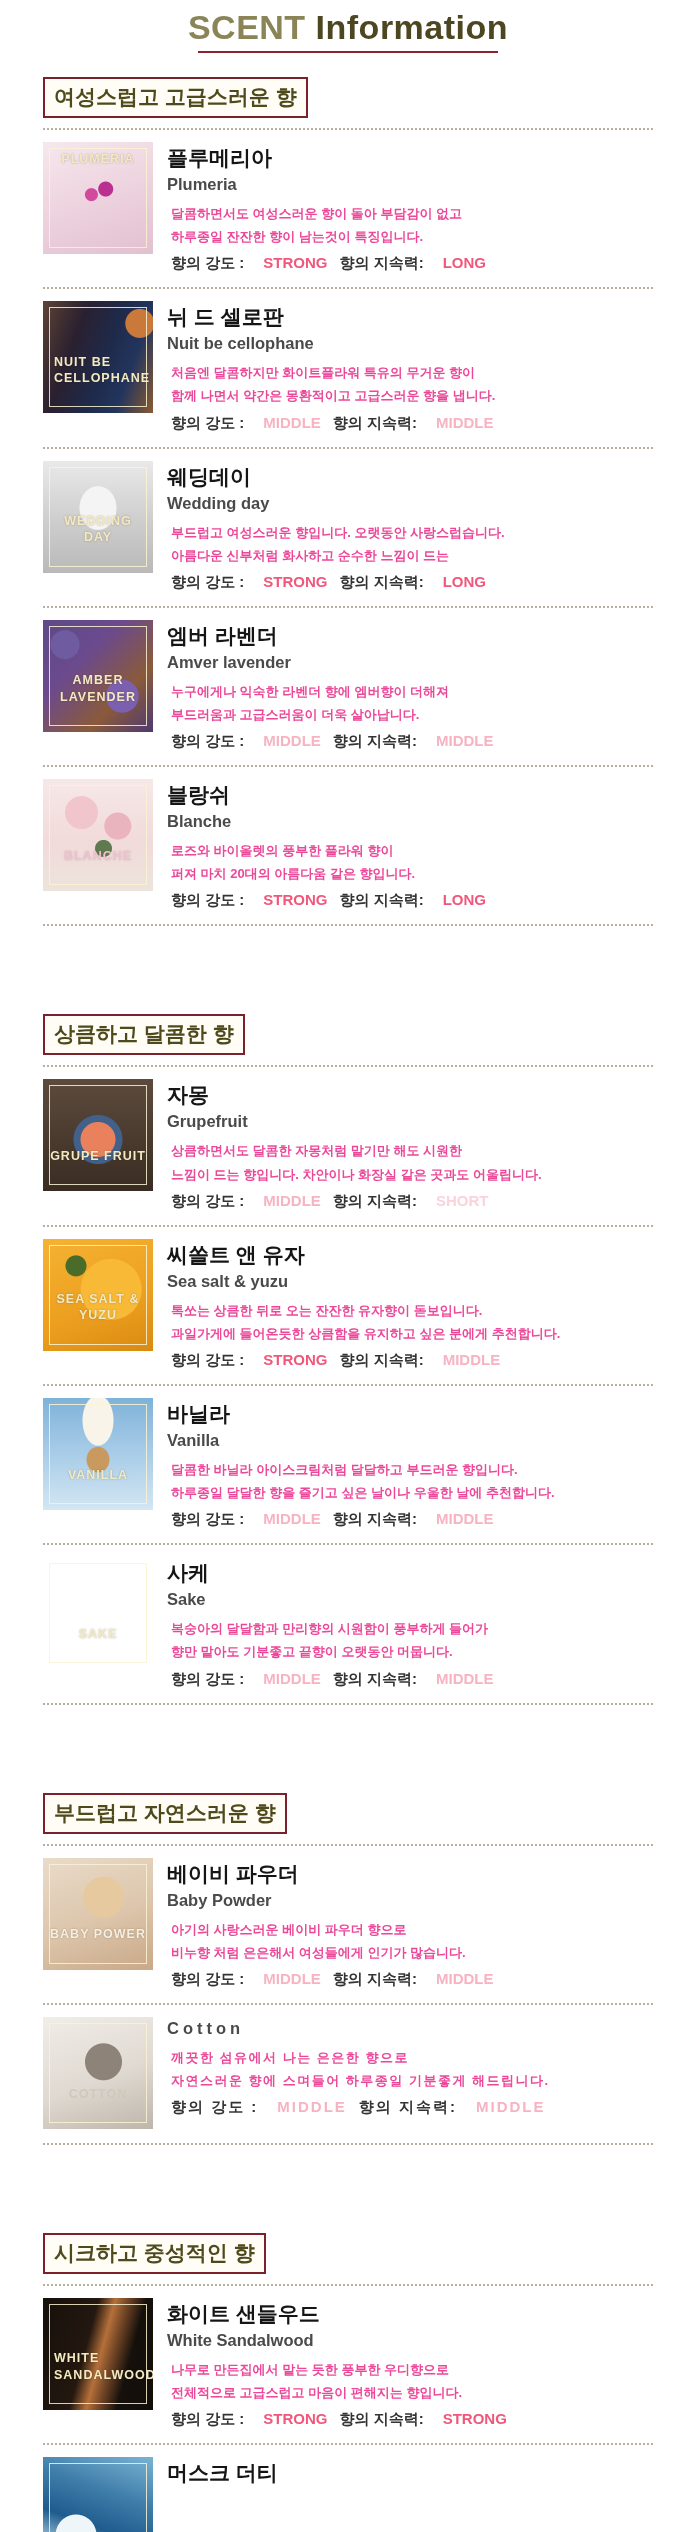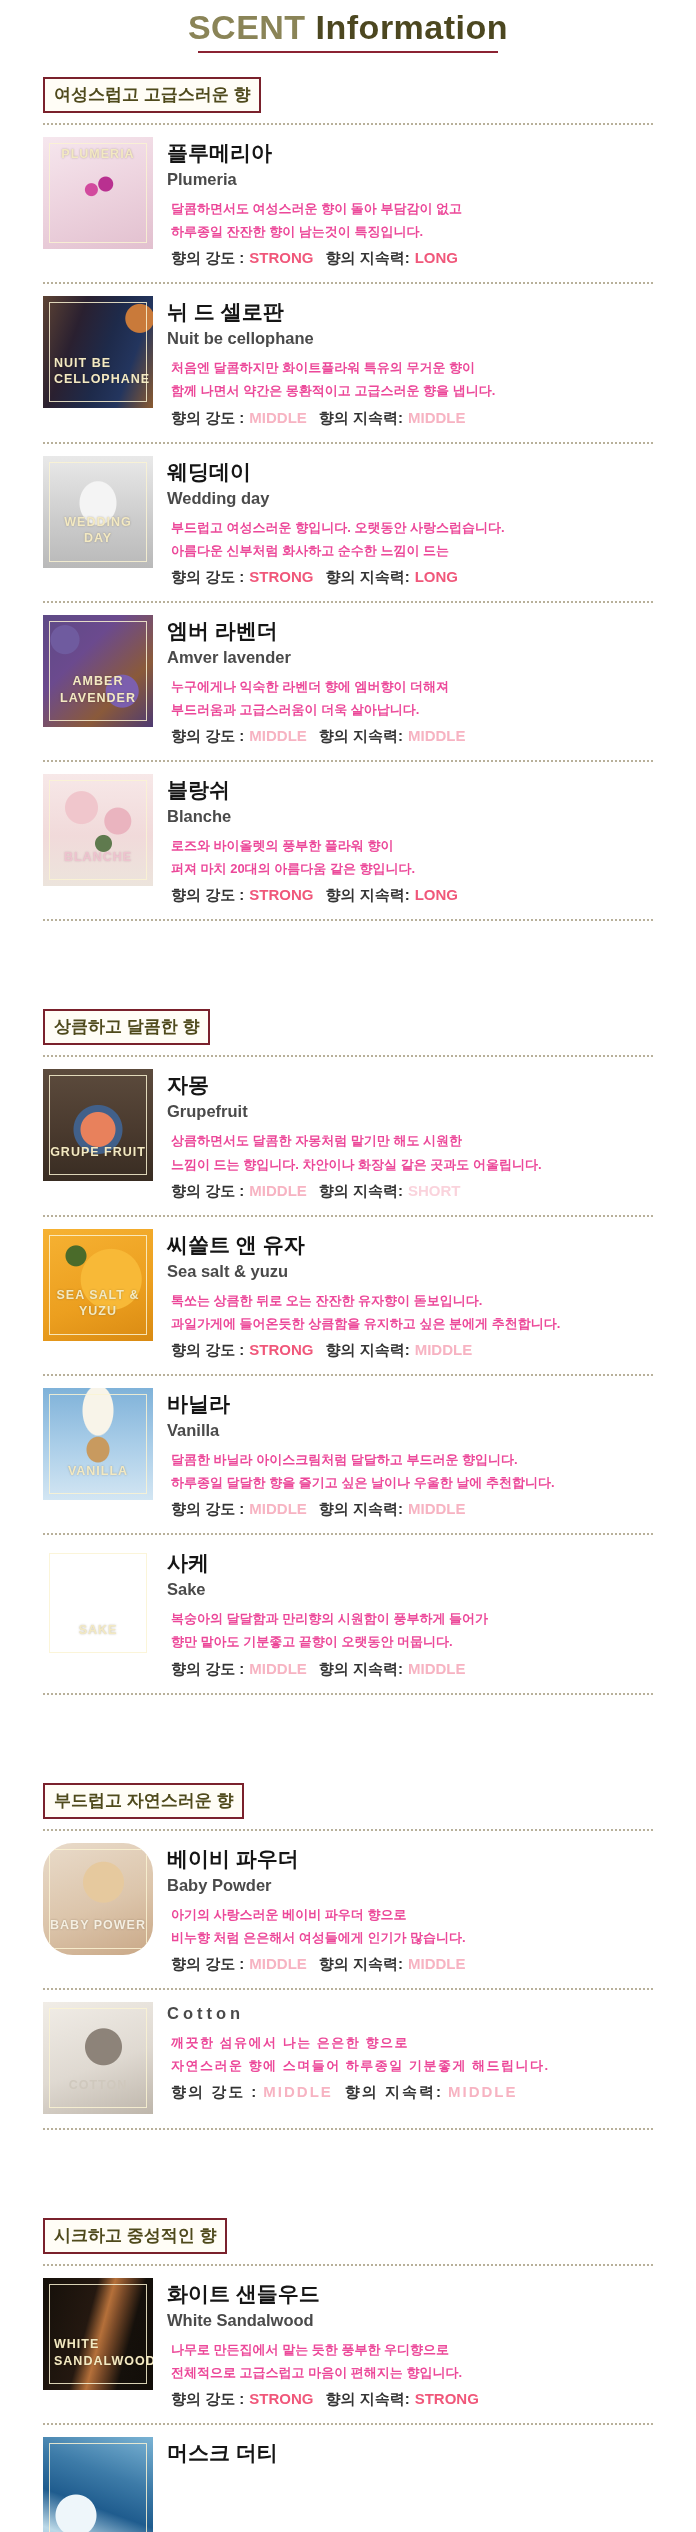--- a/index.html
+++ b/index.html
@@ -21,49 +21,49 @@
 
   
   .scent-section { margin-bottom: 88px; }
   .scent-section:last-of-type { margin-bottom: 20px; }
   .section-label {
     display: inline-block;
     margin: 0 0 10px 43px;
     border: 2px solid #7a212c;
     background: #fffdf6;
     padding: 4px 9px 5px 9px;
-    font-size: 17px;
+    font-size: 21px;
     font-weight: 800;
     color: #4f4a1c;
   }
   .dotted { height: 0; border-top: 2px dotted #b8b09a; margin: 0 43px; }
 
   
   .item { display: flex; align-items: flex-start; gap: 14px; margin: 0 43px; padding: 12px 0 14px 0; }
   .info { flex: 1; padding-top: 2px; }
   .info h3 { margin: 0 0 3px 0; font-size: 21px; font-weight: 800; color: #151515; }
   .info h4 { margin: 0 0 10px 0; font-size: 16.5px; font-weight: 700; color: #4a4a4a; }
   .desc { margin: 3px 0; padding-left: 4px; font-size: 13px; font-weight: 600; color: #ec4899; line-height: 1.55; }
   .meta { margin: 7px 0 0 0; padding-left: 4px; font-size: 15px; font-weight: 800; color: #333; }
   .meta .lab2 { margin-left: 12px; }
-  .meta .val { margin-left: 5px; font-weight: 800; }
+  .meta .val { margin-left: 19px; font-weight: 800; }
   .v-strong { color: #f0577a; }
   .v-middle { color: #f7b3c2; text-align: center; }
   .v-short  { color: #fad3dc; }
 
   
   .item-cotton h4 { letter-spacing: 4px; }
   .item-cotton .desc { letter-spacing: 1.5px; }
   .item-cotton .meta { letter-spacing: 2px; }
 
   
   .thumb { position: relative; width: 110px; height: 112px; flex-shrink: 0; overflow: hidden; }
   .thumb::after { content: ""; position: absolute; inset: 6px; border: 1px solid rgba(250,243,210,0.85); pointer-events: none; }
   .thumb-label {
-    position: absolute; left: 4px; right: 4px; bottom: 21px;
+    position: absolute; left: 4px; right: 4px; bottom: 27px;
     text-align: center; white-space: pre-line;
     font-size: 12.5px; font-weight: 800; letter-spacing: 1px; line-height: 1.3;
     color: #f3e9c2; text-shadow: 0 0 2px rgba(60,50,20,0.35);
   }
   .thumb-plumeria .thumb-label { top: 9px; bottom: auto; }
   .thumb-nuit-be-cellophane .thumb-label,
   .thumb-white-sandalwood .thumb-label { text-align: left; left: 11px; }
   .thumb-blanche .thumb-label { color: #eec3cf; text-shadow: 0 0 2px rgba(120,80,90,0.3); }
   .thumb-cotton .thumb-label { color: #cfc8bd; text-shadow: none; }
   .thumb-baby-powder .thumb-label { color: #f5efe2; }
@@ -97,21 +97,21 @@
   .thumb-vanilla { background:
     radial-gradient(ellipse at 50% 20%, #f8f4e9 0 15px, rgba(248,244,233,0) 16px),
     radial-gradient(ellipse at 50% 55%, #c89a5f 0 11px, rgba(200,154,95,0) 12px),
     linear-gradient(180deg, #7fb2d9 0%, #a9cde8 50%, #d3e6f3 100%); }
   .thumb-sake { background:
     radial-gradient(circle at 33% 38%, #f2a08a 0 24px, rgba(242,160,138,0) 25px),
     radial-gradient(circle at 72% 68%, #ef9a86 0 26px, rgba(239,154,134,0) 27px),
     linear-gradient(160deg, #f6c7ae 0%, #f2af97 60%, #edа28c 100%); }
   .thumb-baby-powder { background:
     radial-gradient(circle at 55% 35%, #e6c99e 0 20px, rgba(230,201,158,0) 21px),
-    linear-gradient(160deg, #e9dbca 0%, #dcc5ab 55%, #c9a887 100%); border-radius: 30px; }
+    linear-gradient(160deg, #e9dbca 0%, #dcc5ab 55%, #c9a887 100%); }
   .thumb-cotton { background:
     radial-gradient(circle at 55% 40%, #8d8379 0 18px, rgba(141,131,121,0) 19px),
     linear-gradient(160deg, #f1ede7 0%, #dfd9d1 55%, #beb6ab 100%); }
   .thumb-white-sandalwood { background:
     linear-gradient(105deg, #15100a 0%, #241810 40%, #b5703a 52%, #7a4a28 60%, #15100b 74%, #120d08 100%); }
   .thumb-musk-dirty { background:
     radial-gradient(ellipse at 30% 70%, #eef6fa 0 20px, rgba(238,246,250,0) 21px),
     linear-gradient(200deg, #7ab3d4 0%, #3d7ba8 35%, #1f5c8e 60%, #bcd9e8 85%, #9cc5dd 100%); }
 </style>
 </head>

